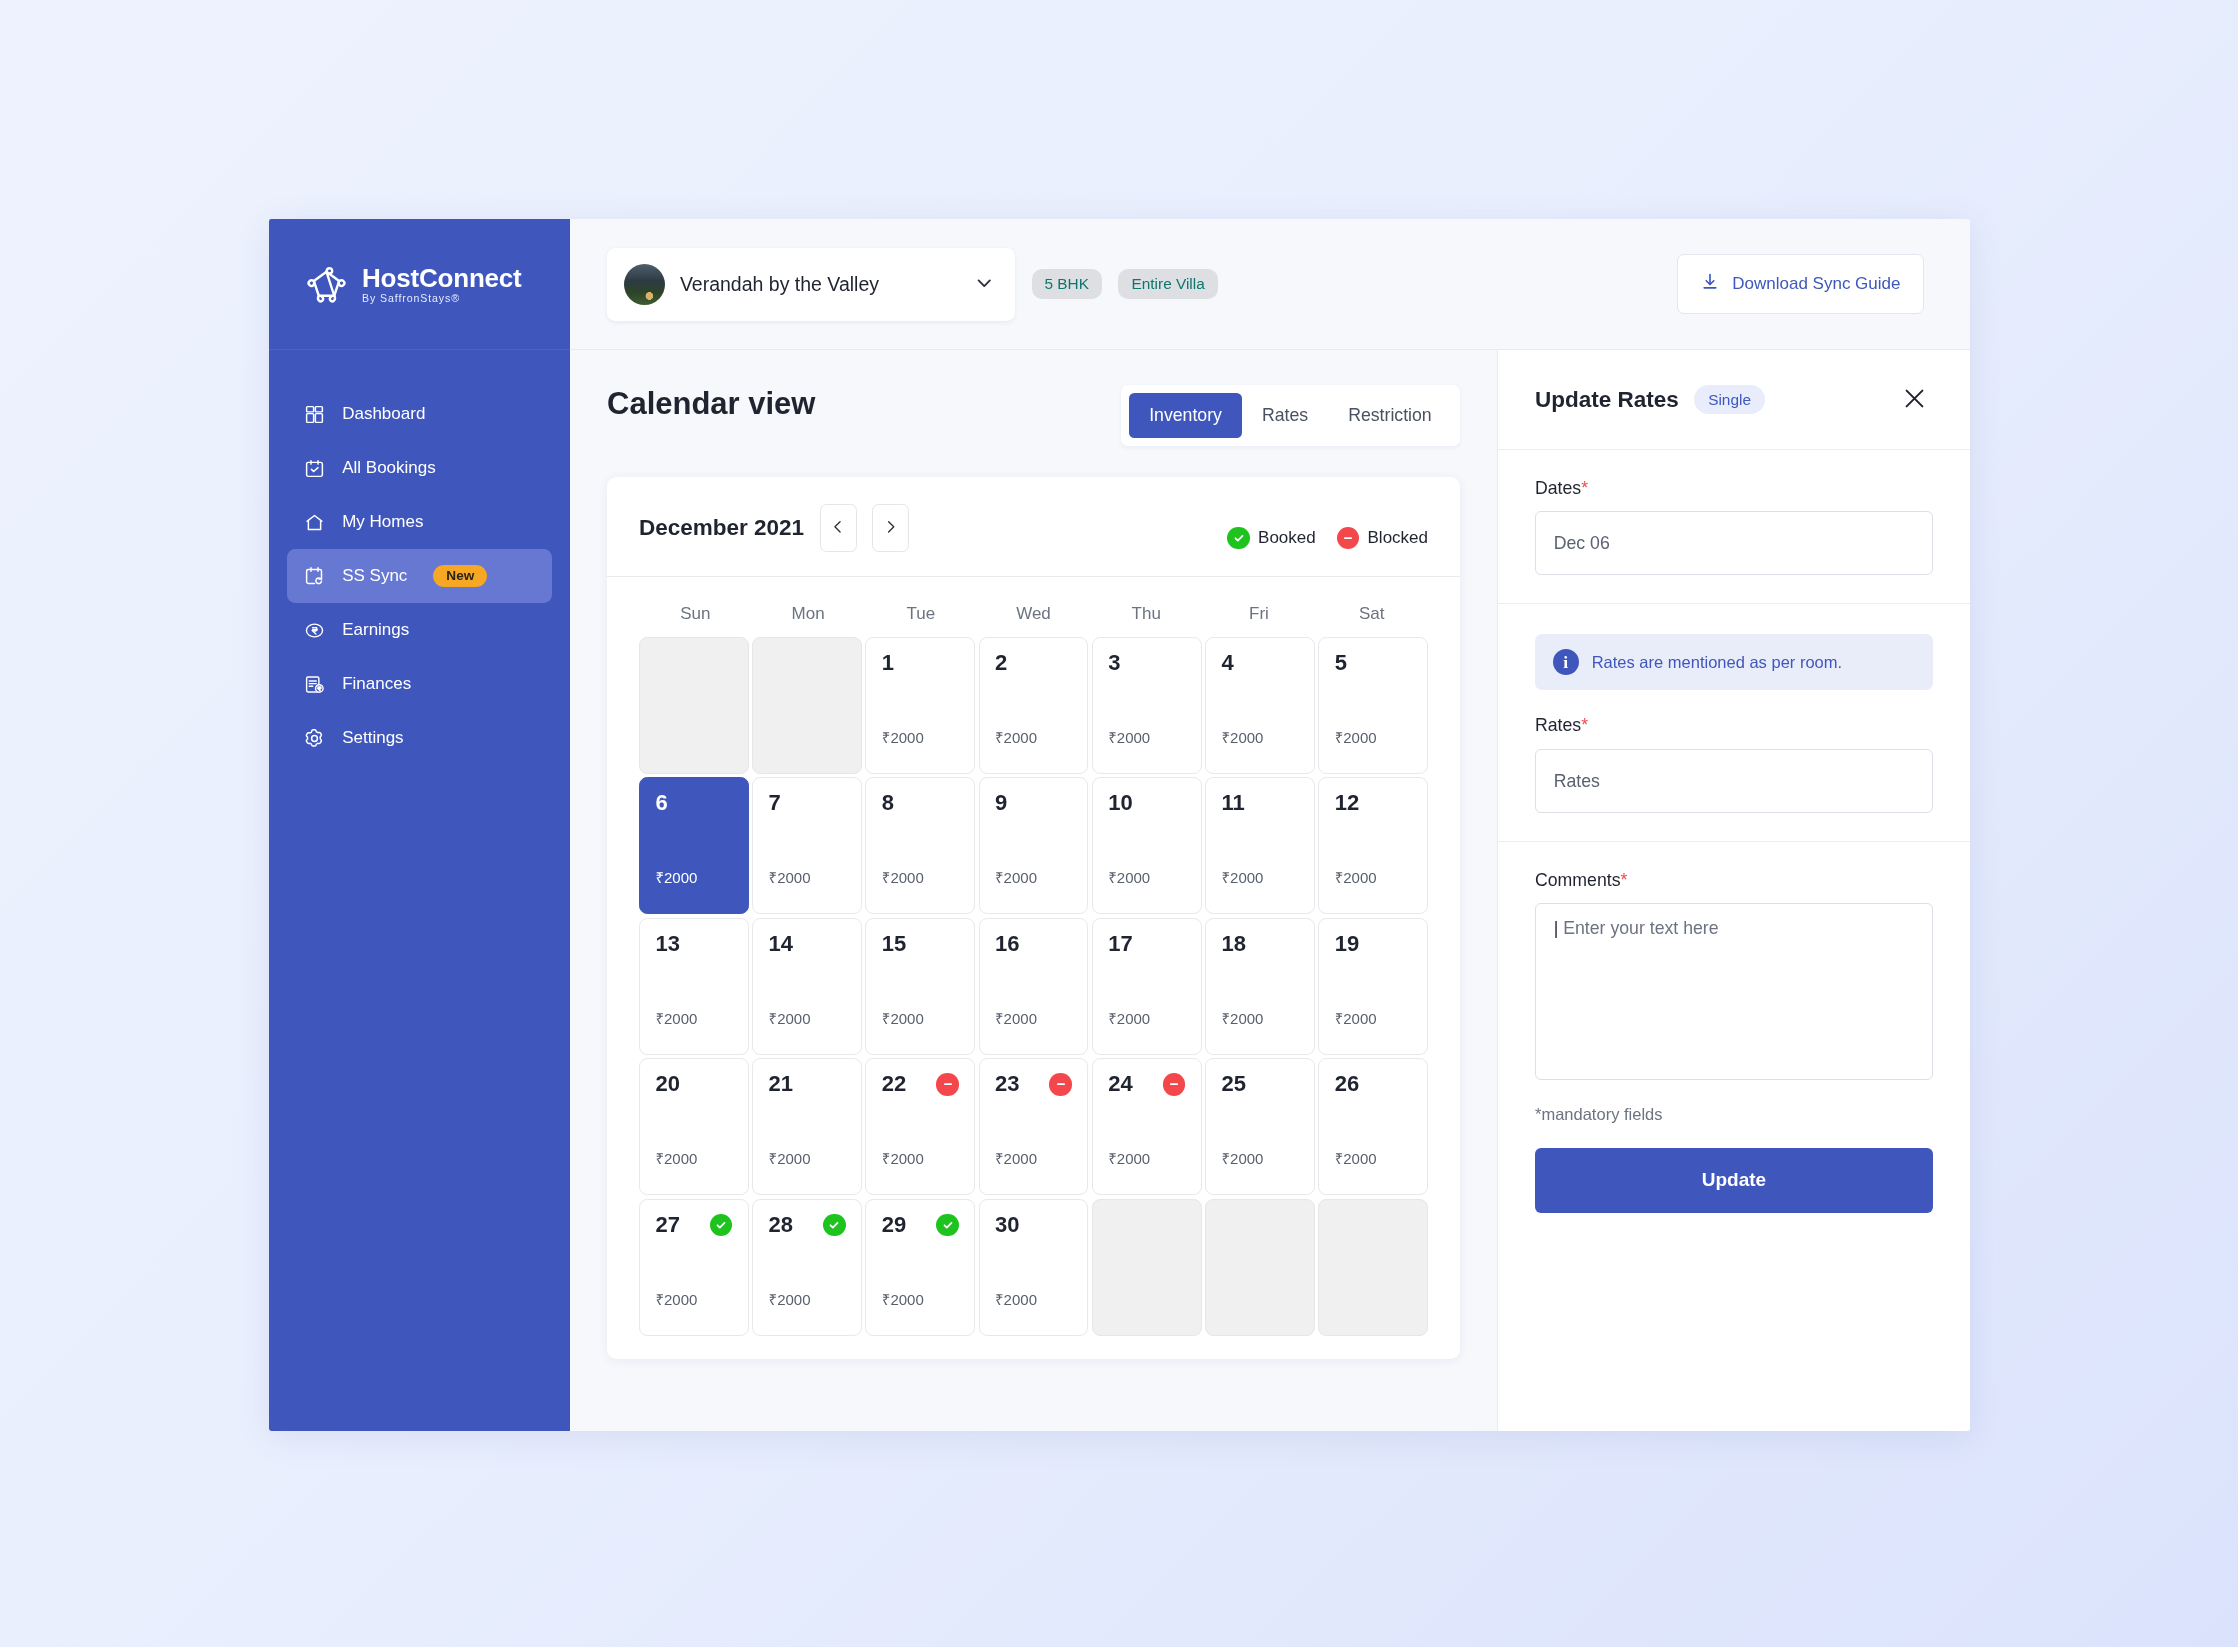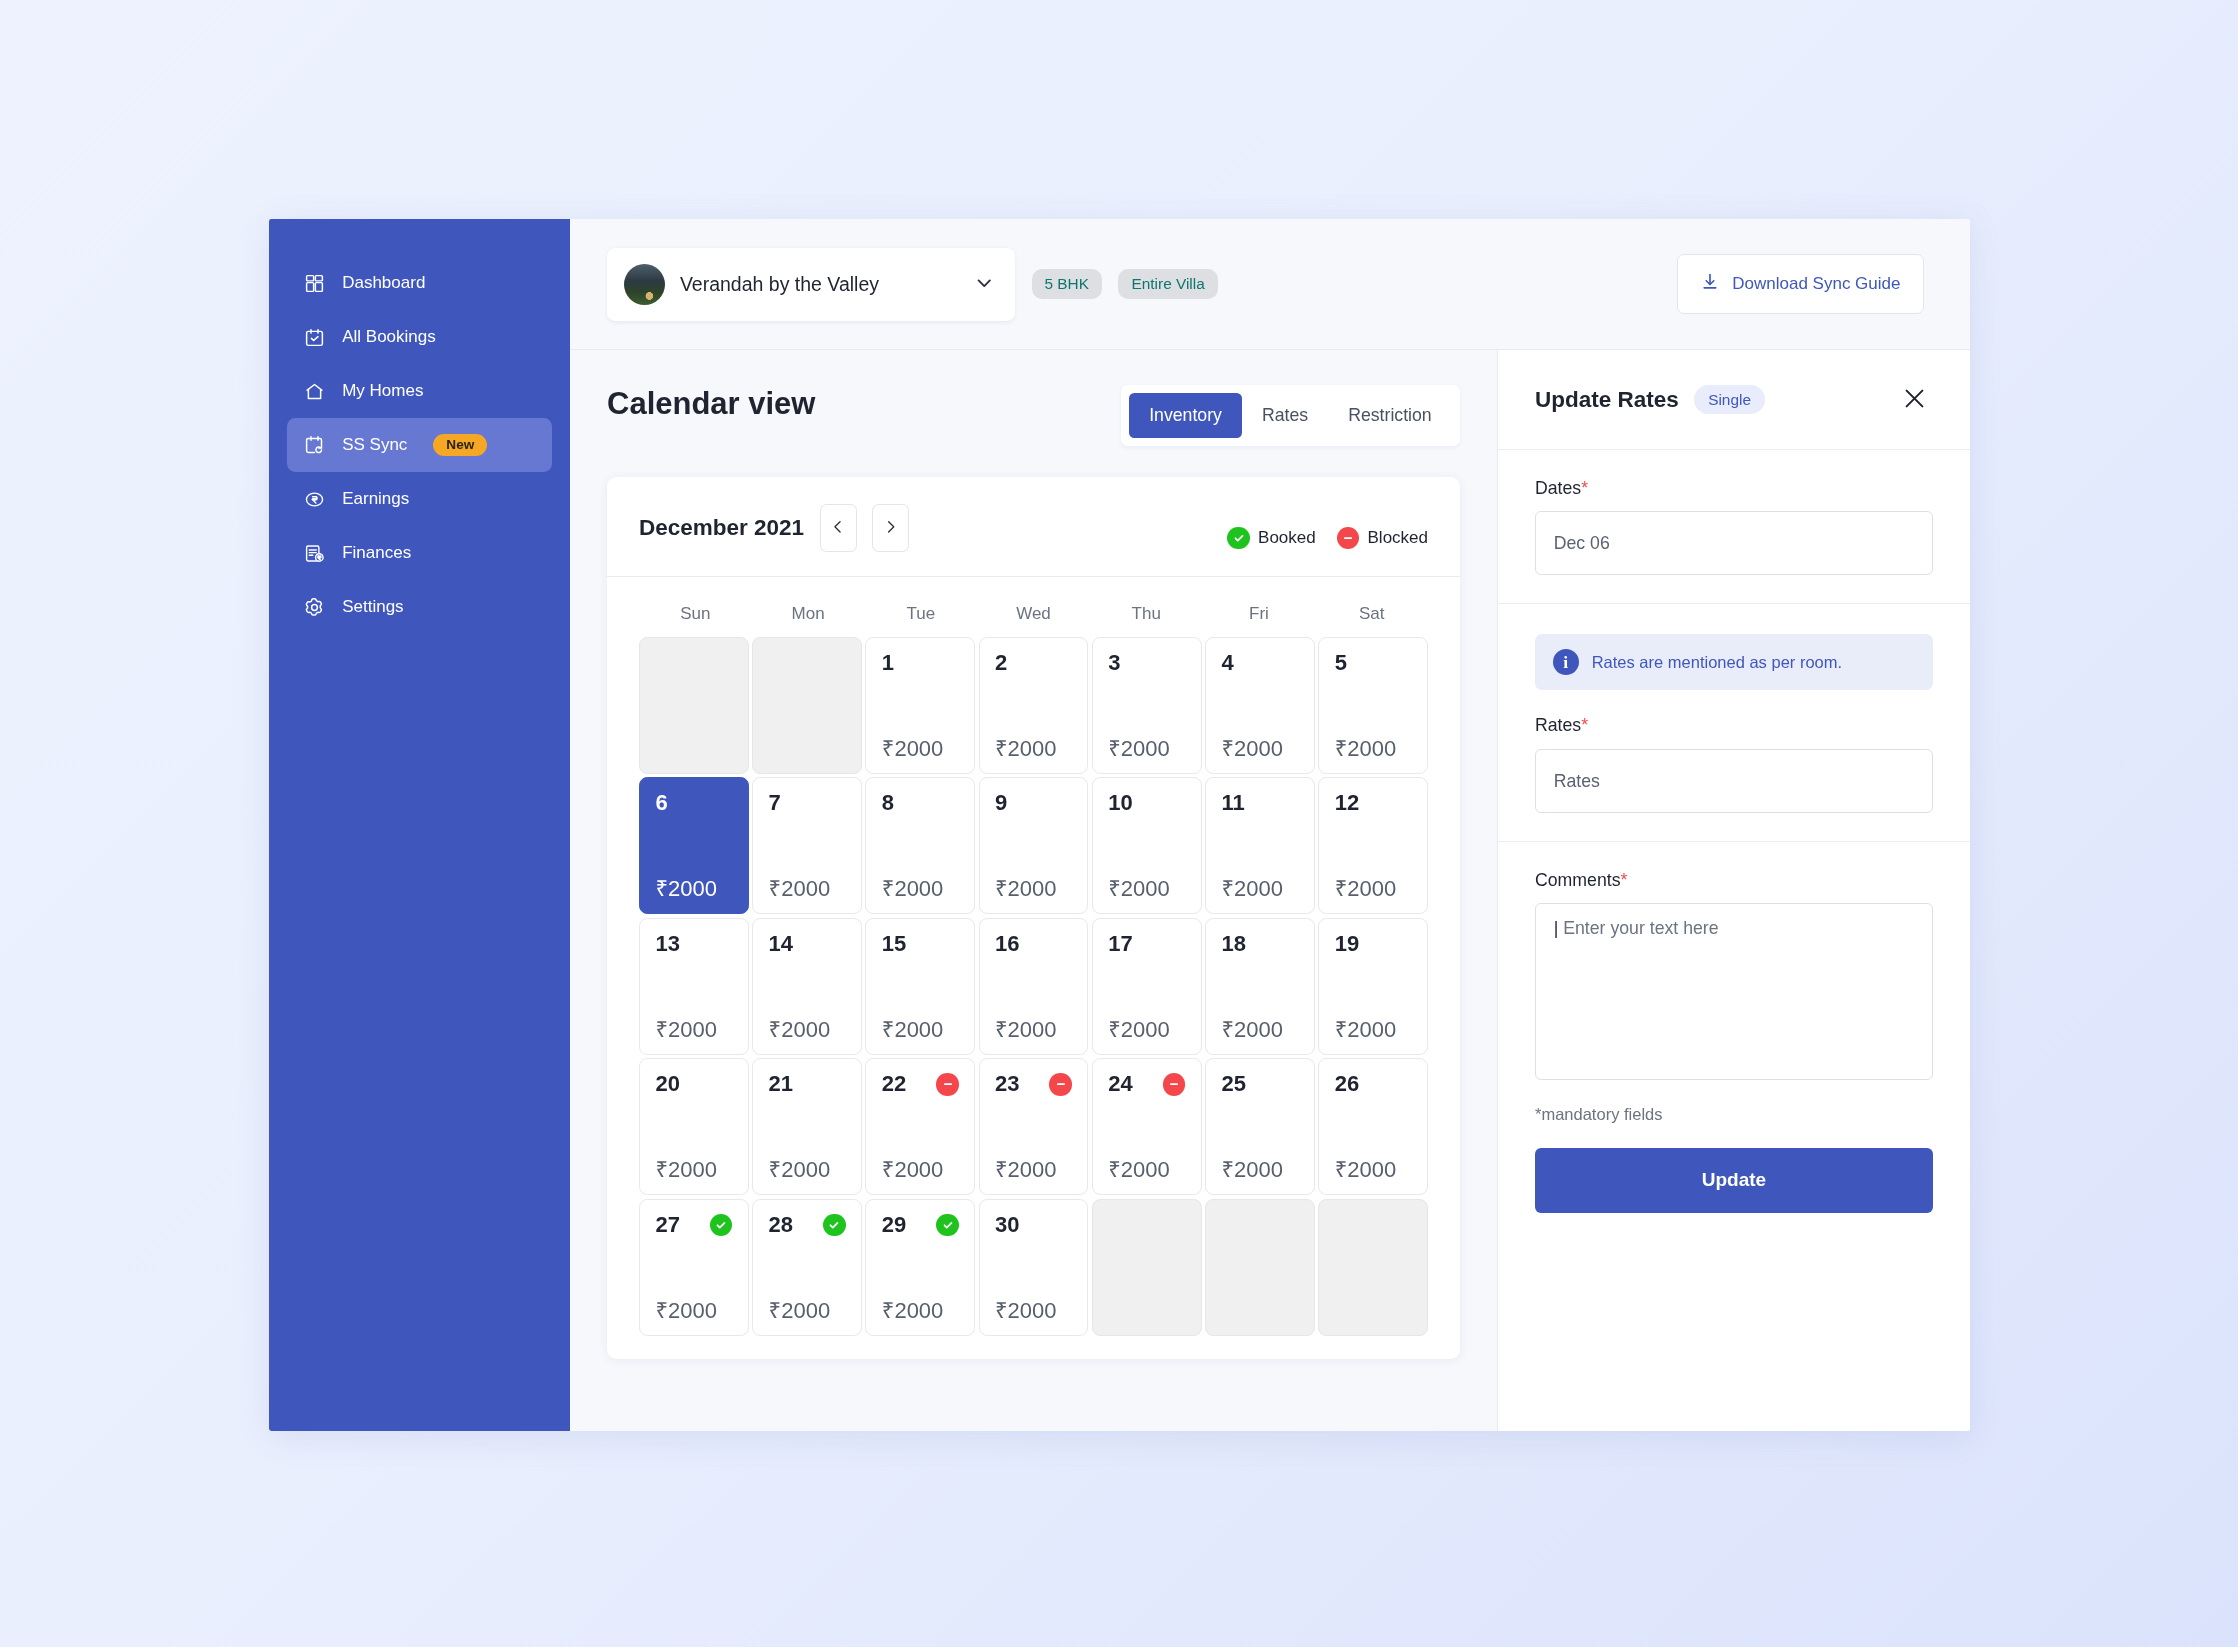--- a/index.html
+++ b/index.html
@@ -150,22 +150,22 @@
   .cell {
     height: 137px; border: 0.6px solid #e6e8ec; border-radius: 8.3px;
     background: #fff; position: relative; cursor: pointer;
     padding: 14px 15.4px;
   }
   .cell.empty { background: #f0f0f0; border-color: #e6e6e6; cursor: default; }
   .cell.selected { background: #3f57bd; border-color: #3f57bd; }
   .cell-day { font-size: 22px; font-weight: bold; color: #1f2430; line-height: 1; }
   .cell.selected .cell-day { color: #fff; }
   .cell-rate {
-    position: absolute; left: 15.4px; bottom: 13px;
-    font-size: 22px; color: #585f6c; line-height: 1;
+    position: absolute; left: 15.4px; bottom: 28px;
+    font-size: 15px; color: #585f6c; line-height: 1;
   }
   .cell.selected .cell-rate { color: #fff; }
   .cell-badge { position: absolute; right: 15.4px; top: 14px; width: 22.5px; height: 22.5px; }
 
   
   .panel {
     width: 473px; flex: 0 0 473px;
     background: #fff; border-left: 0.6px solid #e7eaf0;
     display: flex; flex-direction: column;
   }
@@ -222,20 +222,37 @@
     display: flex; align-items: center; justify-content: center;
     cursor: pointer; font-family: "Liberation Sans", sans-serif;
   }
 </style>
 </head>
 <body>
 
 <div class="app">
 
   <div class="sidebar">
+    <div class="logo-box">
+      <span class="logo-mark">
+        <svg viewBox="0 0 64 64" width="45" height="45" fill="none" stroke="#ffffff" stroke-width="3.4" stroke-linecap="round">
+          <path d="M32 14 L14 27 L21 48 L43 48 L50 27 Z"></path>
+          <path d="M32 14 C32 8, 39 7, 40 12 C41 17, 34 18, 32 14 Z"></path>
+          <path d="M14 27 C9 24, 4 29, 8 33 C12 37, 16 31, 14 27 Z"></path>
+          <path d="M50 27 C55 24, 60 29, 56 33 C52 37, 48 31, 50 27 Z"></path>
+          <path d="M21 48 C18 53, 22 58, 26 55 C30 52, 24 47, 21 48 Z"></path>
+          <path d="M43 48 C46 53, 42 58, 38 55 C34 52, 40 47, 43 48 Z"></path>
+          <path d="M32 14 L43 48"></path>
+        </svg>
+      </span>
+      <span class="logo-text">
+        <span class="logo-title">HostConnect</span>
+        <span class="logo-sub">By SaffronStays®</span>
+      </span>
+    </div>
 
     <div class="nav">
 
       <div class="nav-item">
         <span class="nav-icon">
           <svg viewBox="0 0 24 24" width="21" height="21" fill="none" stroke="#fff" stroke-width="1.7">
             <rect x="3" y="3" width="8" height="6" rx="1"></rect>
               <rect x="13" y="3" width="8" height="6" rx="1"></rect>
             <rect x="3" y="11" width="8" height="10" rx="1"></rect>
               <rect x="13" y="11" width="8" height="10" rx="1"></rect>

